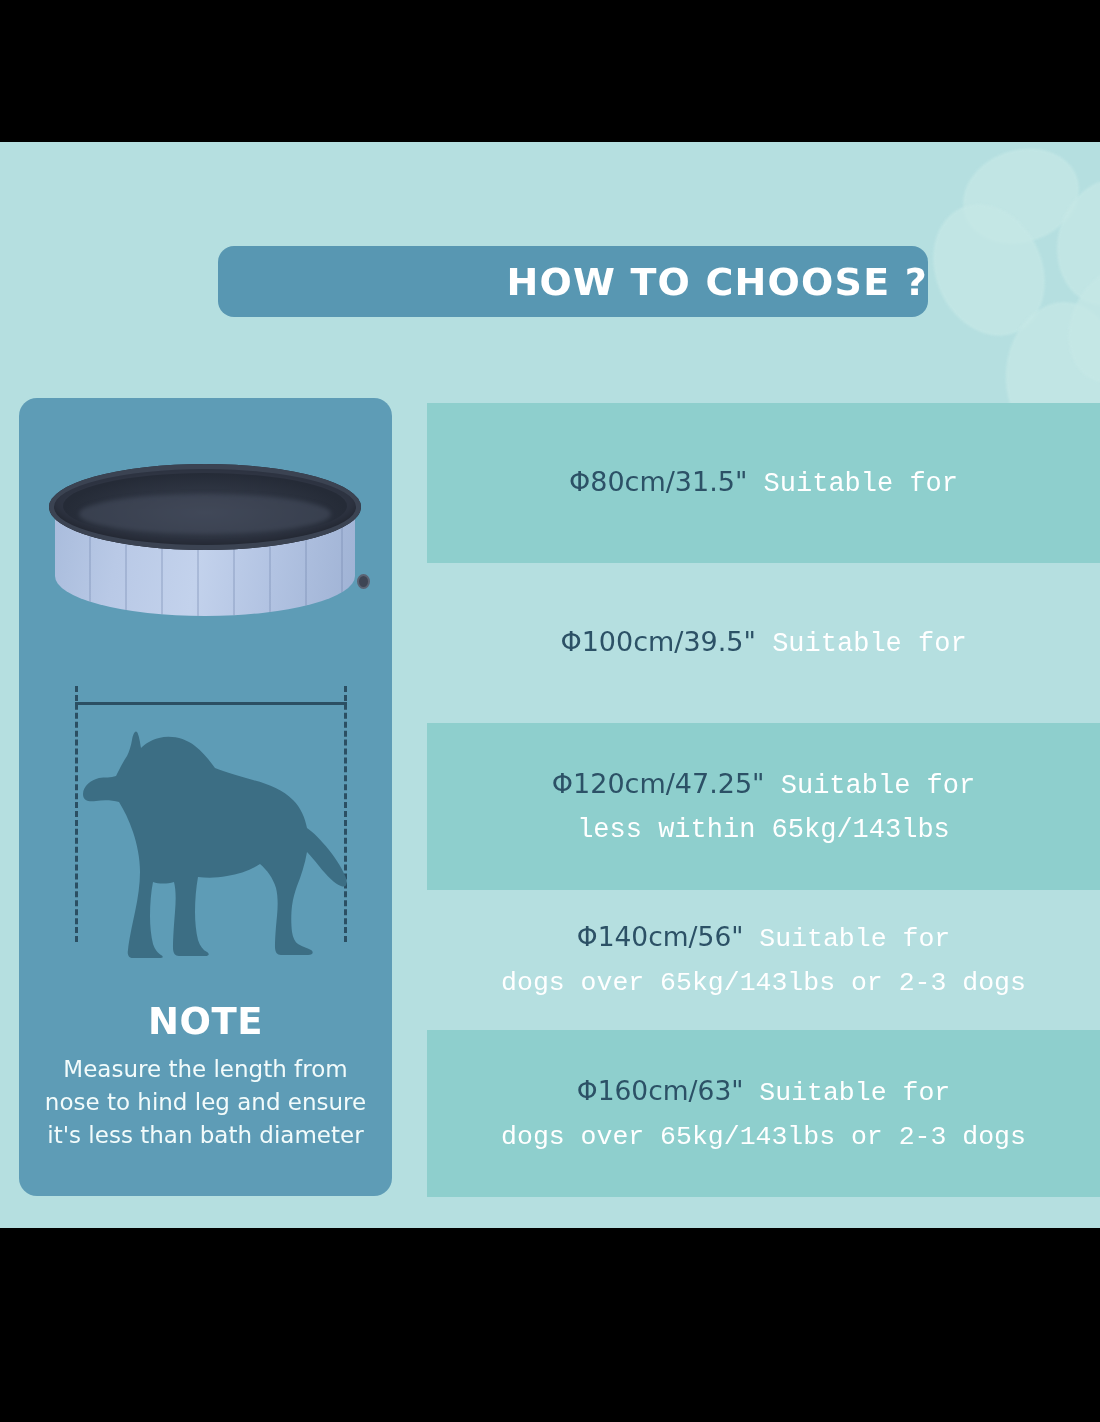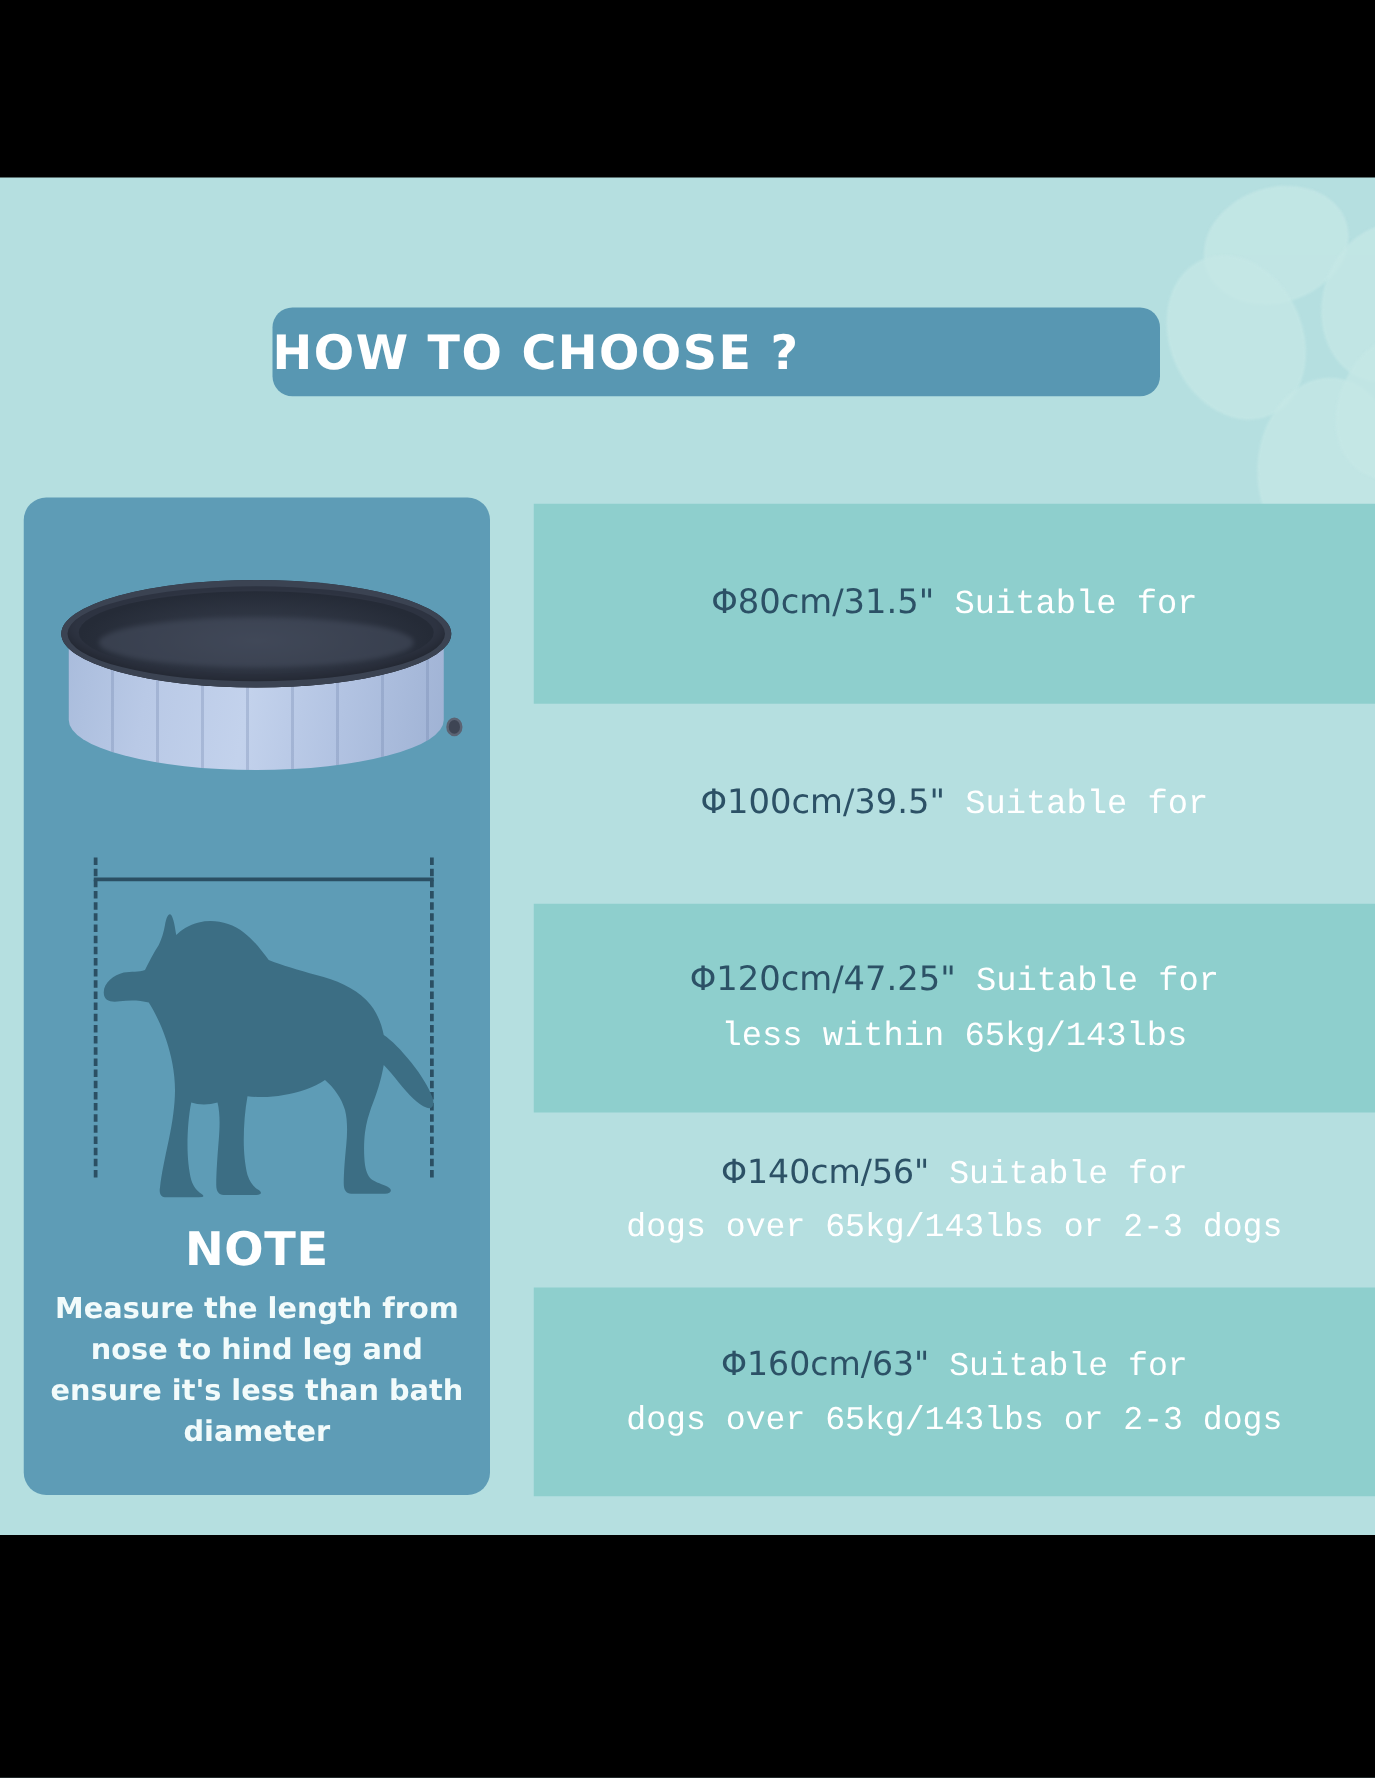--- a/index.html
+++ b/index.html
@@ -43,21 +43,21 @@
   #title-pill {
     position: absolute;
     left: 218px;
     top: 104px;            
     width: 710px;
     height: 71px;
     background: #5897b2;
     border-radius: 16px;
     display: flex;
     align-items: center;
-    justify-content: flex-start;
+    justify-content: flex-end;
   }
   #title-text {
     color: #ffffff;
     font-size: 38px;
     font-weight: bold;
     letter-spacing: 1.2px;
     white-space: nowrap;
   }
 
   
@@ -160,37 +160,37 @@
   #dog {
     position: absolute;
     left: 48px; top: 300px;
     width: 302px; height: 260px;
   }
   #dog svg { display:block; width:100%; height:100%; }
 
   
   #note-block {
     position: absolute;
-    left: 0; top: 580px;
+    left: 0; top: 602px;
     width: 373px;
     text-align: center;
     padding: 0 14px;
   }
   #note-title {
     color: #ffffff;
     font-size: 37px;
     font-weight: bold;
     letter-spacing: .5px;
     margin-bottom: 10px;
   }
   #note-body {
     color: #f2fbfb;
     font-size: 23px;
     line-height: 33px;
-    font-weight: 700;
+    font-weight: 400;
   }
 
   
   #rows {
     position: absolute;
     left: 427px;
     top: 258px;            
     width: 673px;
     height: 810px;
   }

